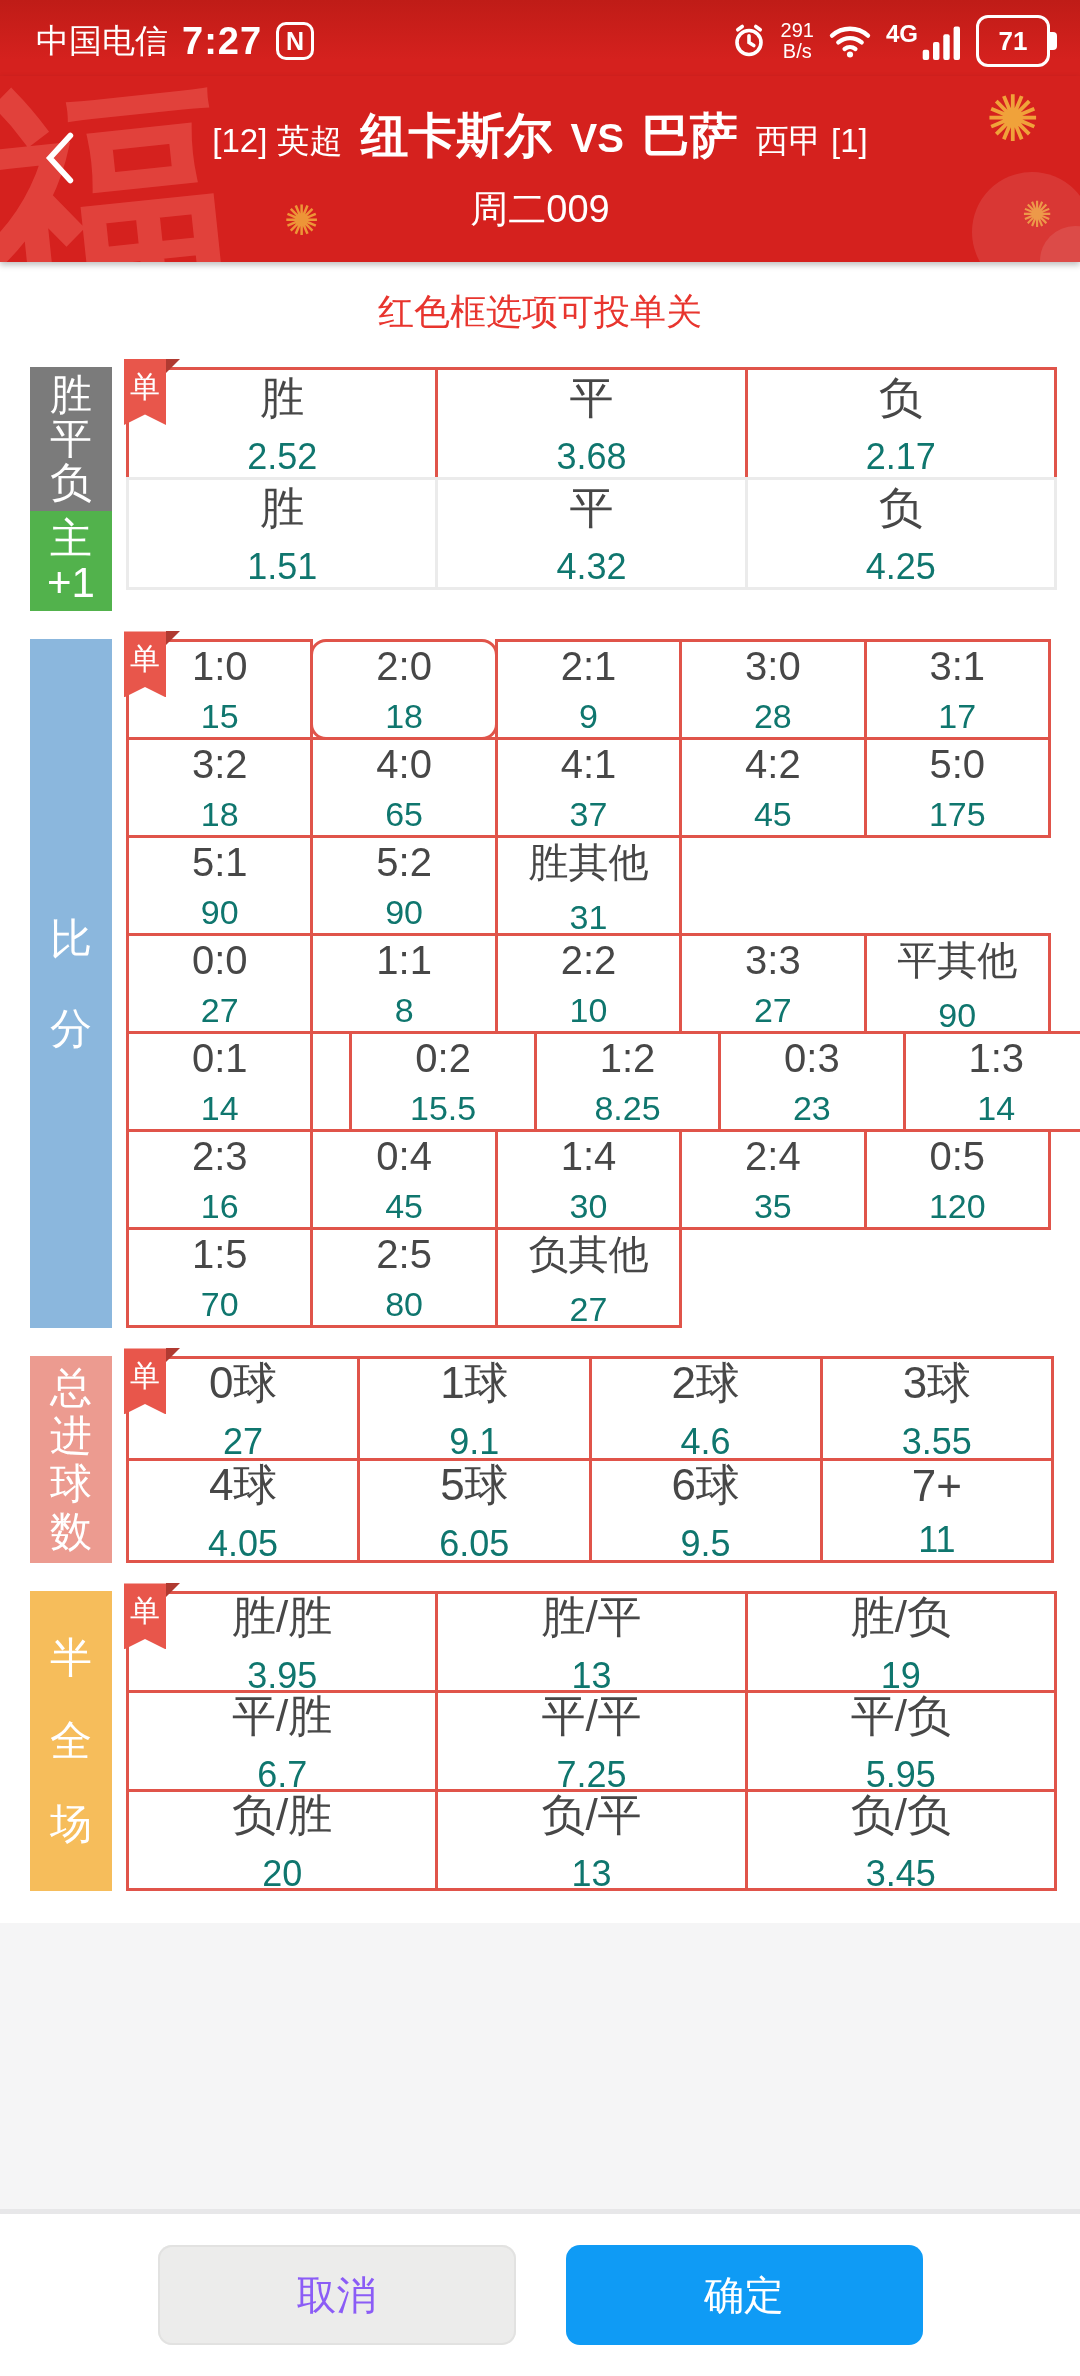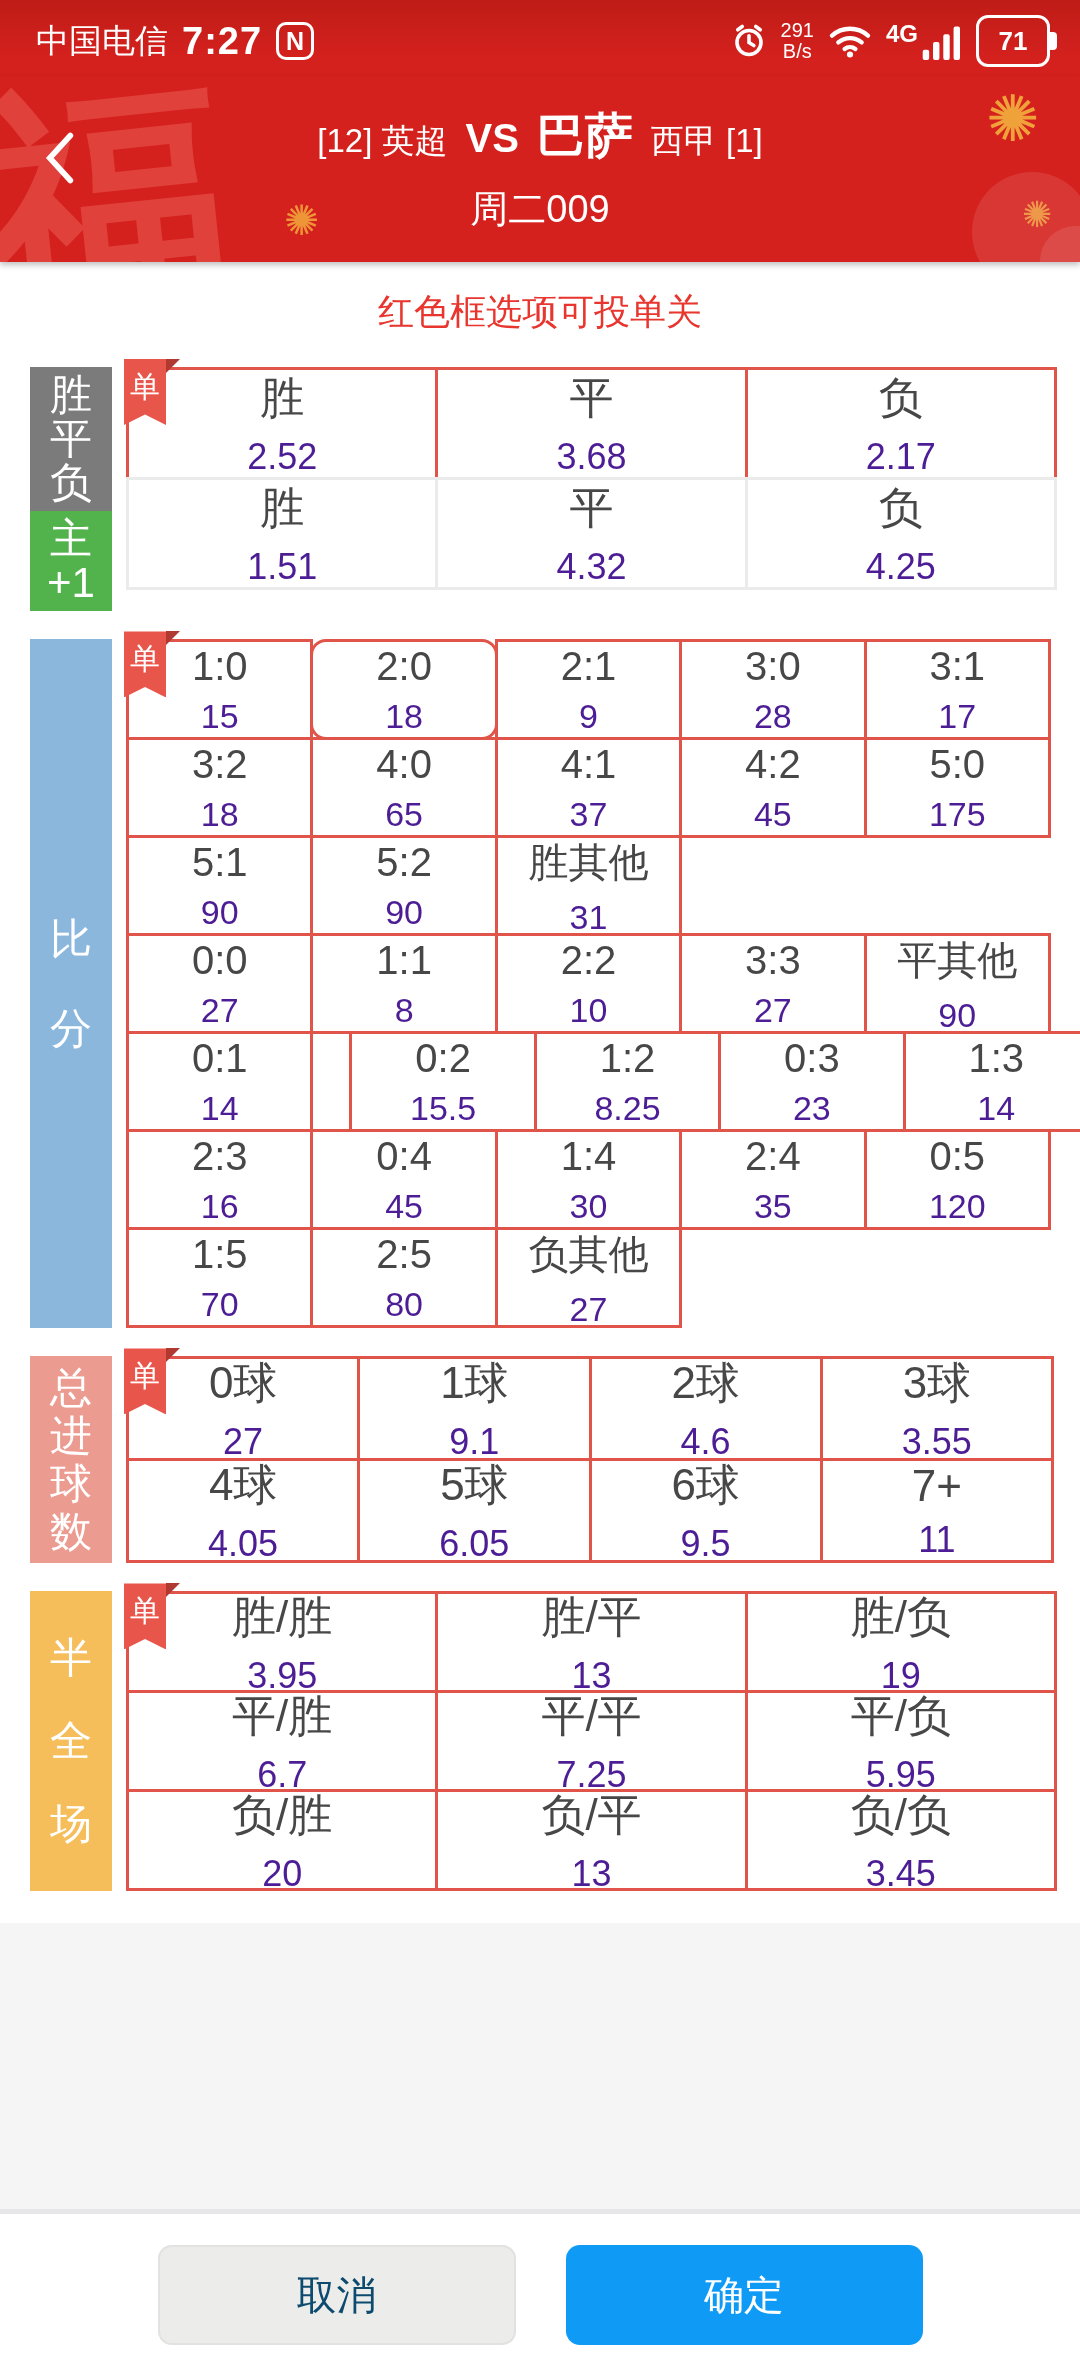--- a/index.html
+++ b/index.html
@@ -53,39 +53,39 @@
   [data-section="1"] .side-label { justify-content:center; gap:46px; }
   .grid { flex:1; position:relative; }
   .row { display:flex; }
   .row + .row { margin-top:-3px; }
   .cell { background:#fff; display:flex; flex-direction:column; align-items:center;
     justify-content:center; gap:8px; cursor:pointer; }
   .cell + .cell { margin-left:-3px; }
   .single .cell { border:3px solid #e0544a; }
   .plain .cell { border:3px solid #ebebeb; }
   .cl { font-size:44px; color:#474747; }
-  .co { font-size:36px; color:#4c1d95; }
+  .co { font-size:36px; color:#0f766e; }
   [data-section="1"] .cl { font-size:40px; }
   [data-section="1"] .co { font-size:34px; }
   [data-section="0"] .cell { height:113px; }
   [data-section="1"] .cell { height:101px; }
   [data-section="2"] .cell { height:105px; }
   [data-section="3"] .cell { height:102px; }
   .badge { position:absolute; top:-8px; left:-2px; width:42px; height:66px;
     background:#e8564b; color:#fff; font-size:30px; text-align:center; padding-top:8px;
     clip-path:polygon(0 0,100% 0,100% 100%,50% 84%,0 100%); z-index:5; }
   .badge-fold { position:absolute; top:-8px; left:40px; width:0; height:0; z-index:4;
     border-top:14px solid #b03a31; border-right:14px solid transparent; }
   
   .gray-panel { flex:1; background:#f5f5f6; border-bottom:5px solid #e7e7e9; margin-top:4px; }
   .footer { height:162px; background:#fff; display:flex; align-items:center;
     justify-content:center; gap:50px; flex:0 0 auto; }
   .btn { height:100px; border:none; border-radius:14px; font-size:40px;
     font-family:inherit; cursor:pointer; }
-  .btn-cancel { width:358px; background:#ececeb; color:#0c4a6e; box-shadow:inset 0 0 0 2px #e2e2e1; }
+  .btn-cancel { width:358px; background:#ececeb; color:#8b5cf6; box-shadow:inset 0 0 0 2px #e2e2e1; }
   .btn-confirm { width:357px; background:#0f9bf5; color:#fff;font-family:Liberation Serif, serif; }
   svg { display:block; }
 </style>
 </head>
 <body>
 
 <div class="status-bar">
   <div class="sb-left">
     <span class="sb-carrier">中国电信</span>
     <span class="sb-time">7:27</span>
@@ -134,20 +134,21 @@
   <span class="fw" style="left:284px; top:120px;font-size:42px; opacity:.9;">✺</span>
   <span class="bokeh" style="left:972px; top:96px;  width:120px; height:120px;"></span>
   <span class="bokeh" style="left:1040px;top:150px; width:70px;  height:70px;"></span>
   <span class="back-btn">
     <svg width="46" height="60" viewBox="0 0 24 32" fill="none" stroke="#fff" stroke-width="3" stroke-linecap="round">
       <polyline points="17,4 6,16 17,28"></polyline>
     </svg>
   </span>
   <div class="title-row">
     <span class="title-tag">[12] 英超</span>
+    <span class="title-team">纽卡斯尔</span>
     <span class="title-vs">VS</span>
     <span class="title-team">巴萨</span>
     <span class="title-tag">西甲 [1]</span>
   </div>
   <div class="issue">周二009</div>
 </div>
 
 <div class="notice">红色框选项可投单关</div>
 
 <div class="section" data-section="0">

